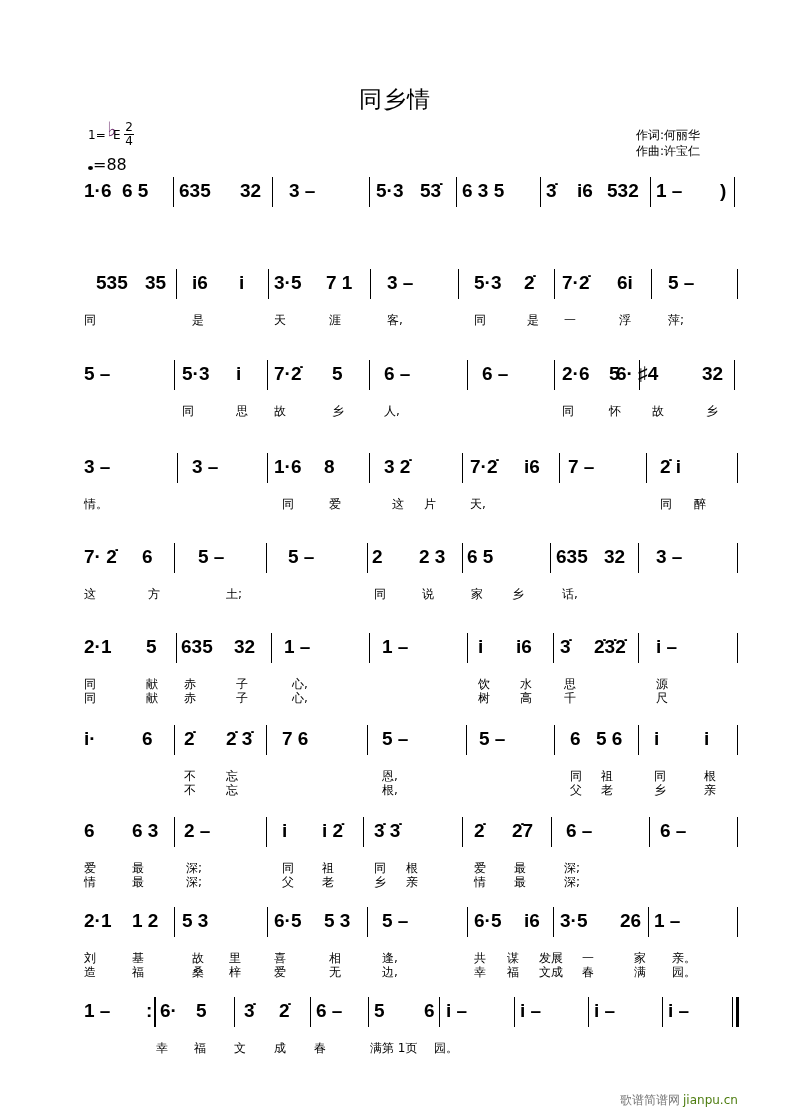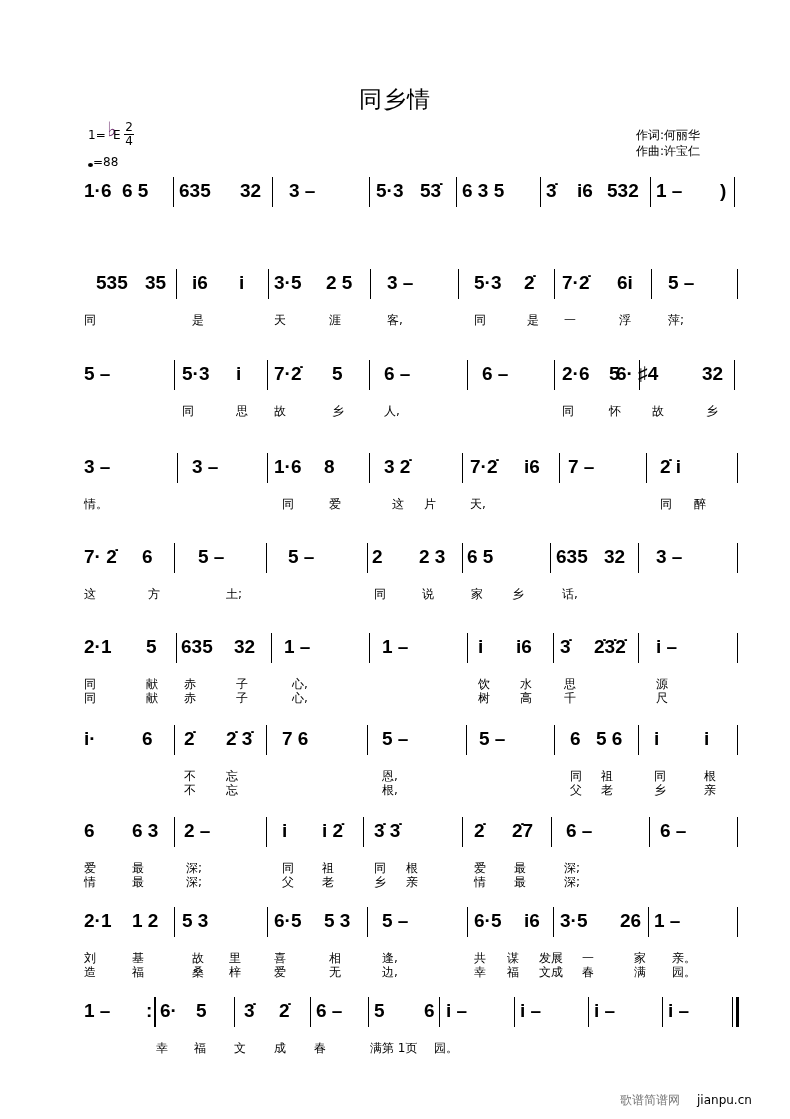--- a/index.html
+++ b/index.html
@@ -2,31 +2,31 @@
 <html><head>
 <meta charset="utf-8">
 <style>
   html,body{margin:0;padding:0;background:#fff;}
   body{width:790px;height:1119px;position:relative;overflow:hidden;font-family:"Liberation Sans","DejaVu Sans",sans-serif;color:#000;}
   .title{position:absolute;left:0;width:790px;top:84px;text-align:center;font-size:23px;font-family:"DejaVu Sans",sans-serif;letter-spacing:1px;}
   .key{position:absolute;left:88px;top:128px;font-size:12px;font-family:"DejaVu Sans",sans-serif;}
   .flat{position:absolute;left:107px;top:117px;font-size:20px;color:#6a2a6a;font-family:"DejaVu Serif",serif;}
   .timesig{position:absolute;left:124px;top:121px;font-size:12px;text-align:center;line-height:13px;font-family:"DejaVu Sans",sans-serif;}
   .timesig .bar{display:block;border-top:1px solid #000;width:10px;}
-  .tempo{position:absolute;left:88px;top:155px;font-size:12px;font-family:"DejaVu Sans",sans-serif;}
+  .tempo{position:absolute;left:88px;top:155px;font-size:16px;font-family:"DejaVu Sans",sans-serif;}
   .note-glyph{display:inline-block;width:5px;height:4px;background:#000;border-radius:50%;vertical-align:middle;position:relative;top:2px;}
   .credits{position:absolute;left:636px;top:127px;font-size:12px;line-height:16px;font-family:"DejaVu Sans",sans-serif;}
   .line{position:absolute;left:84px;width:656px;}
   .notes{position:absolute;left:0;top:0;height:30px;width:656px;font-weight:bold;font-size:19px;}
   .tok{position:absolute;top:0;white-space:nowrap;}
   .barline{position:absolute;top:-3px;width:1px;height:30px;background:#000;}
   .lyric{position:absolute;font-size:12px;font-family:"DejaVu Sans",sans-serif;white-space:nowrap;}
   .dbl{position:absolute;width:3px;height:30px;background:#000;top:-3px;}
   .watermark{position:absolute;left:620px;top:1092px;font-size:12px;color:#777;font-family:"DejaVu Sans",sans-serif;}
-  .watermark .dom{color:#000000;margin-left:17px;}
+  .watermark .dom{color:#4d7c0f;margin-left:3px;}
 </style>
 </head>
 <body>
 
 <div class="title">同乡情</div>
 
 <div>
   <span class="key">1=</span>
   <span class="flat">♭</span>
   <span class="key" style="left:113px;">E</span>
@@ -72,21 +72,21 @@
     </div>
     <div class="line" style="top: 272px;">
       <div class="notes">
         <span class="tok" style="left: 12px;">535</span>
         <span class="tok" style="left: 61px;">35</span>
         <div class="barline" style="left: 92px;"></div>
         <span class="tok" style="left: 108px;">i6</span>
         <span class="tok" style="left: 155px;">i</span>
         <div class="barline" style="left: 184px;"></div>
         <span class="tok" style="left: 190px;">3·5</span>
-        <span class="tok" style="left: 242px;">2 5</span>
+        <span class="tok" style="left: 242px;">7 1</span>
         <div class="barline" style="left: 286px;"></div>
         <span class="tok" style="left: 303px;">3  –</span>
         <div class="barline" style="left: 374px;"></div>
         <span class="tok" style="left: 390px;">5·3</span>
         <span class="tok" style="left: 440px;">2̇</span>
         <div class="barline" style="left: 470px;"></div>
         <span class="tok" style="left: 478px;">7·2̇</span>
         <span class="tok" style="left: 533px;">6i</span>
         <div class="barline" style="left: 567px;"></div>
         <span class="tok" style="left: 584px;">5  –</span>

